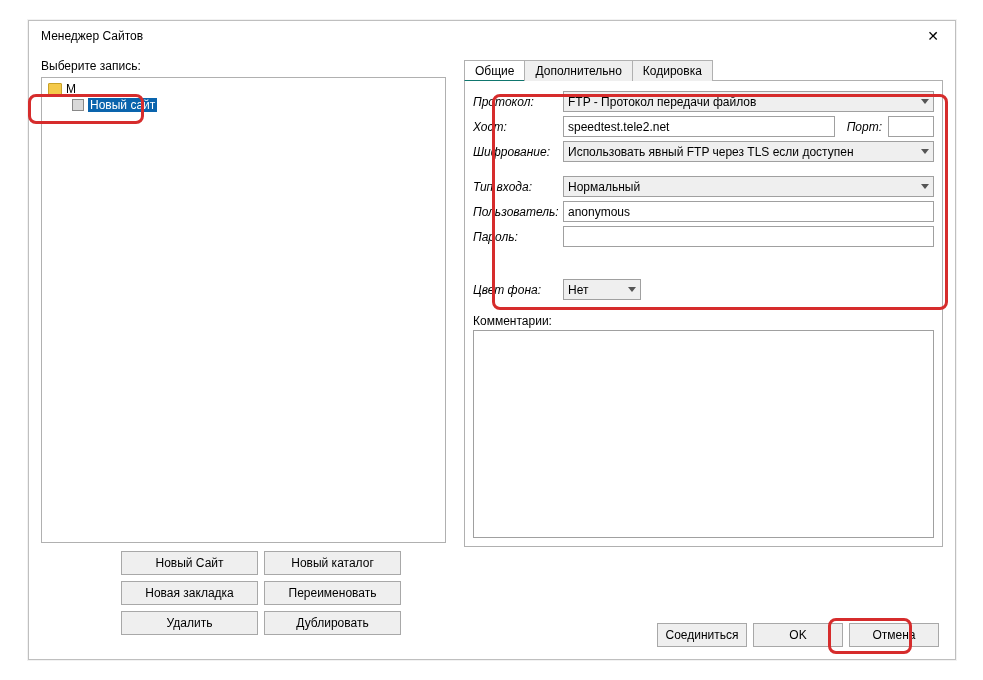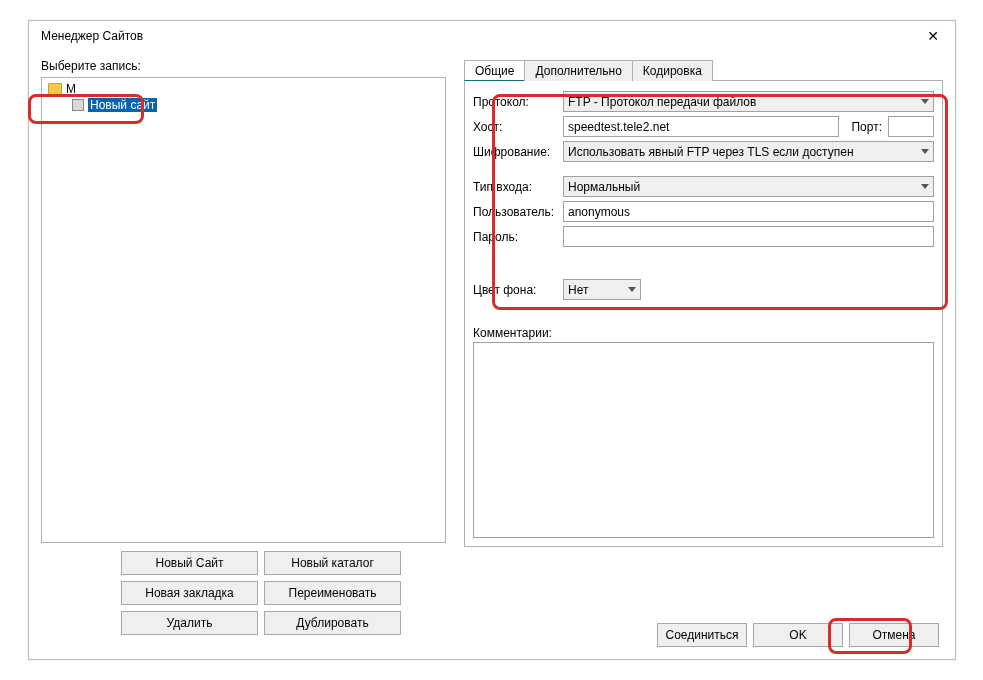--- a/index.html
+++ b/index.html
@@ -22,21 +22,21 @@
   .hl-form { left:492px; top:94px; width:456px; height:216px; }
   .hl-ok { left:828px; top:618px; width:84px; height:36px; }
   .btn-grid { margin-top:8px; display:grid; grid-template-columns: 1fr 1fr; gap:6px; width:280px; margin-left:80px;}
   .btn { height:24px; border:1px solid #a8a8a8; background:#efefef; cursor:pointer; display:flex; align-items:center; justify-content:center; }
   .right-col { flex:1; display:flex; flex-direction:column; }
   .tabs { display:flex; border-bottom:1px solid #b0b0b0; height:22px; gap:0; }
   .tab { padding:3px 10px 0 10px; border:1px solid #b0b0b0; border-bottom:none; background:#efefef; margin-right:-1px; cursor:pointer; position:relative; top:1px;}
   .tab.active { background:#fff; border-bottom:1px solid #0f766e; }
   .form { border:1px solid #b0b0b0; border-top:none; padding:10px 8px 8px 8px; height:466px; display:flex; flex-direction:column; }
   .row { display:flex; align-items:center; margin-bottom:4px; gap:6px; }
-  .row label { width:84px; }
+  .row label { width:84px;font-style:italic; }
   .input, .select { height:21px; border:1px solid #a0a0a0; background:#fff; padding:0 4px; }
   .select { background:#efefef; display:flex; align-items:center; justify-content:space-between; }
   .select::after { content:""; border-left:4px solid transparent; border-right:4px solid transparent; border-top:5px solid #555; margin-left:6px; }
   .sep { height:10px; }
   .comments { flex:1; border:1px solid #a0a0a0; background:#fff; margin-top:2px; overflow-y:scroll; }
   .footer { position:absolute; bottom:12px; right:16px; display:flex; gap:6px; }
   .footer .btn, .footer-left .btn { width:90px; height:24px; }
   .wbtn { width:76px; }
   .short-select { width:78px; }
 </style>
@@ -113,21 +113,21 @@
           <label>Пароль:</label>
           <input class="input" type="password" style="flex: 1 1 0%;" value="">
         </div>
         <div class="sep" style="height:28px"></div>
         <div class="row">
           <label>Цвет фона:</label>
           <div class="select short-select">
               <span>Нет</span>
             </div>
         </div>
-        <div style="margin-top:22px">Комментарии:</div>
+        <div style="margin-top:10px">Комментарии:</div>
         <div class="comments"></div>
       </div>
     </div>
   </div>
 
   <div class="footer">
     <div class="btn">Соединиться</div>
     <div class="btn wbtn">OK</div>
     <div class="btn wbtn">Отмена</div>
   </div>

